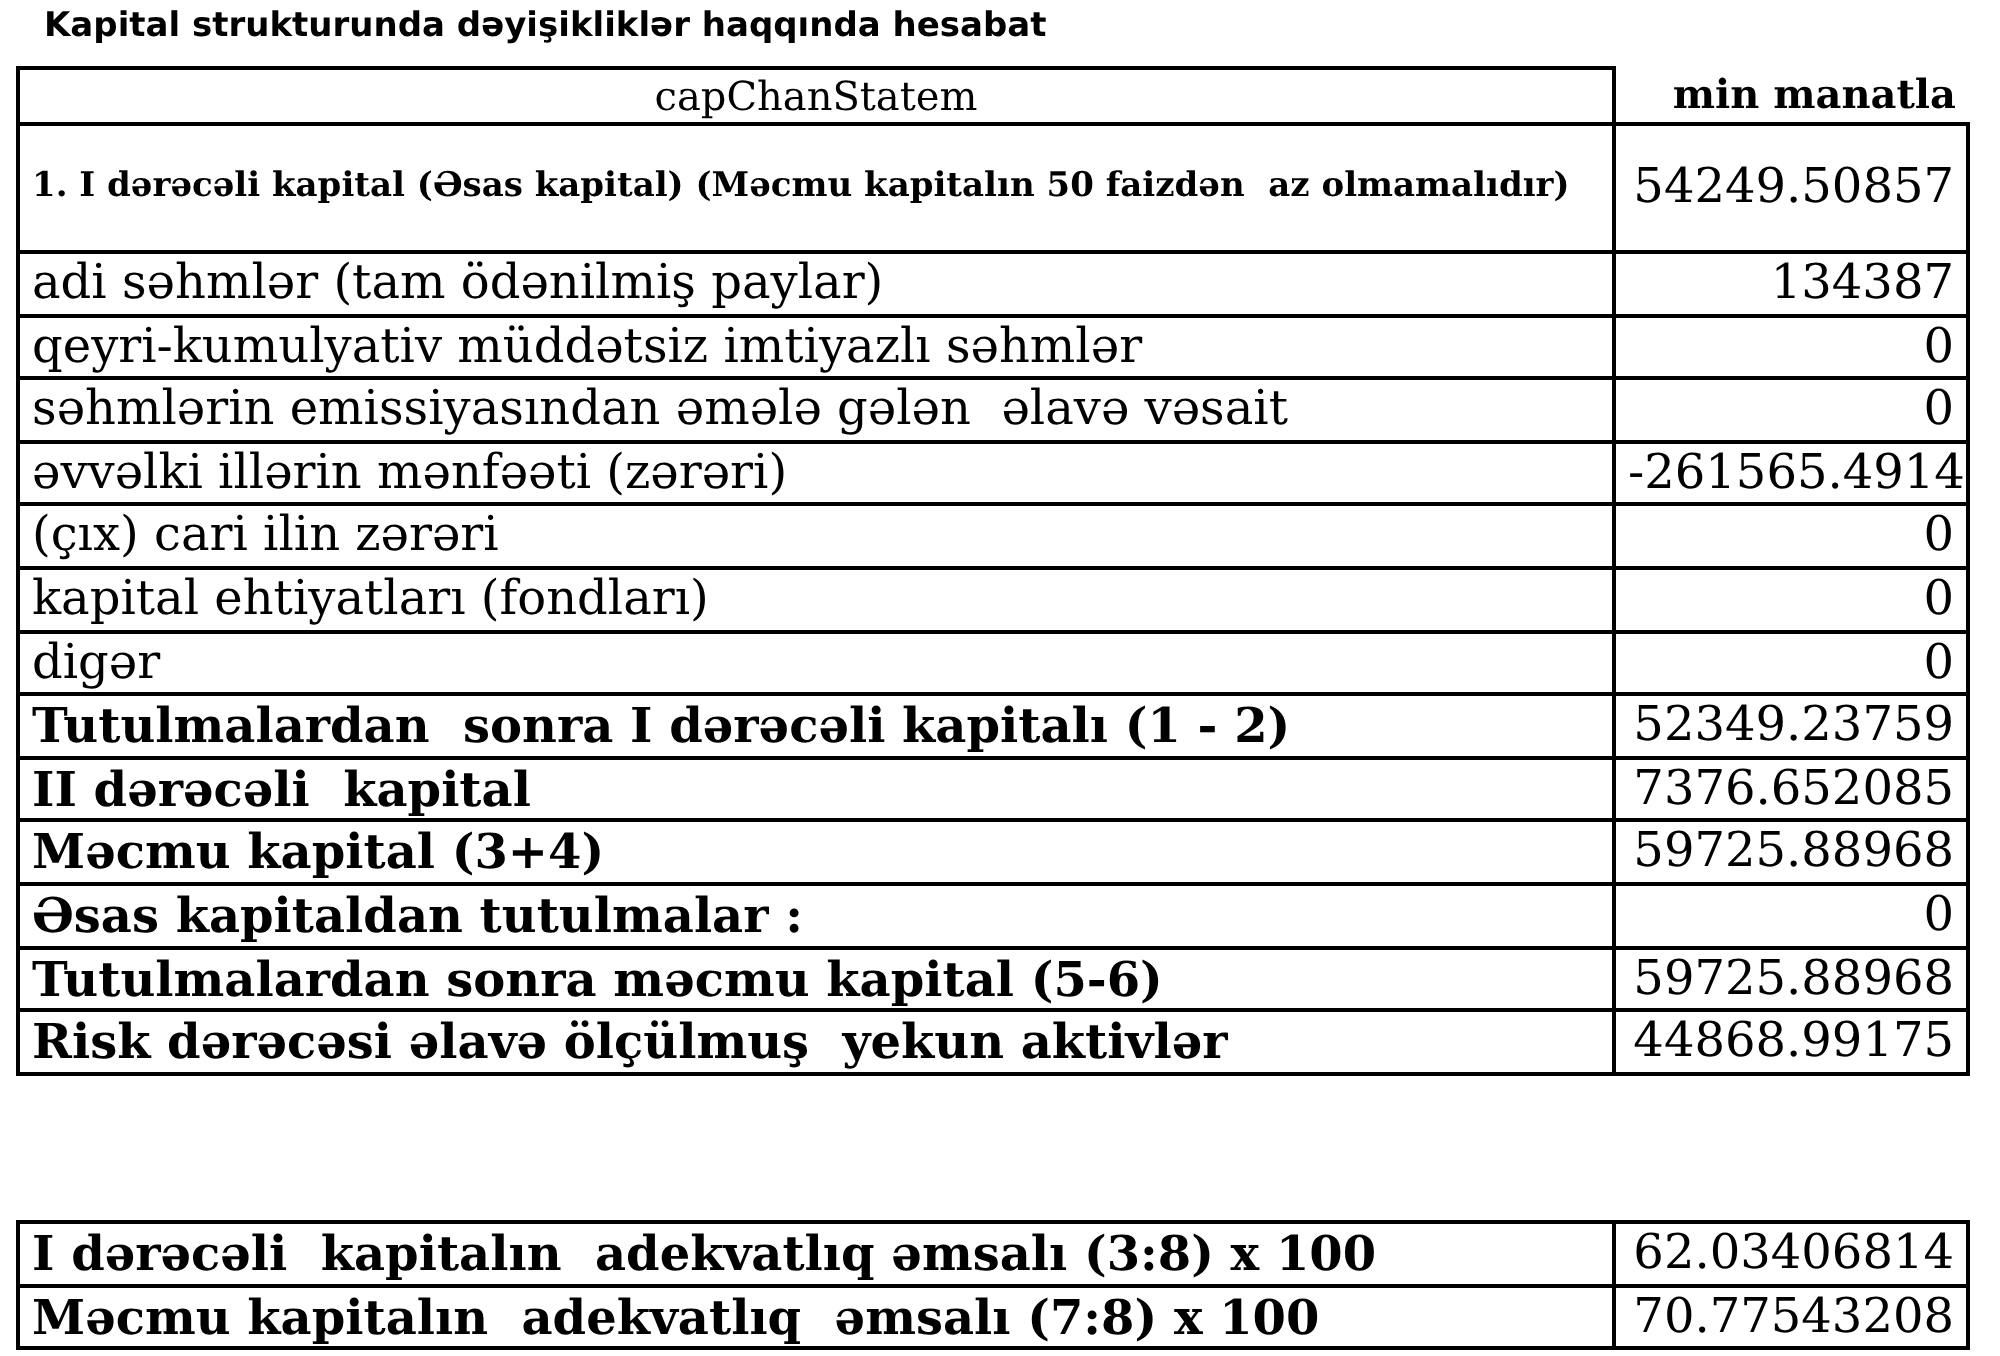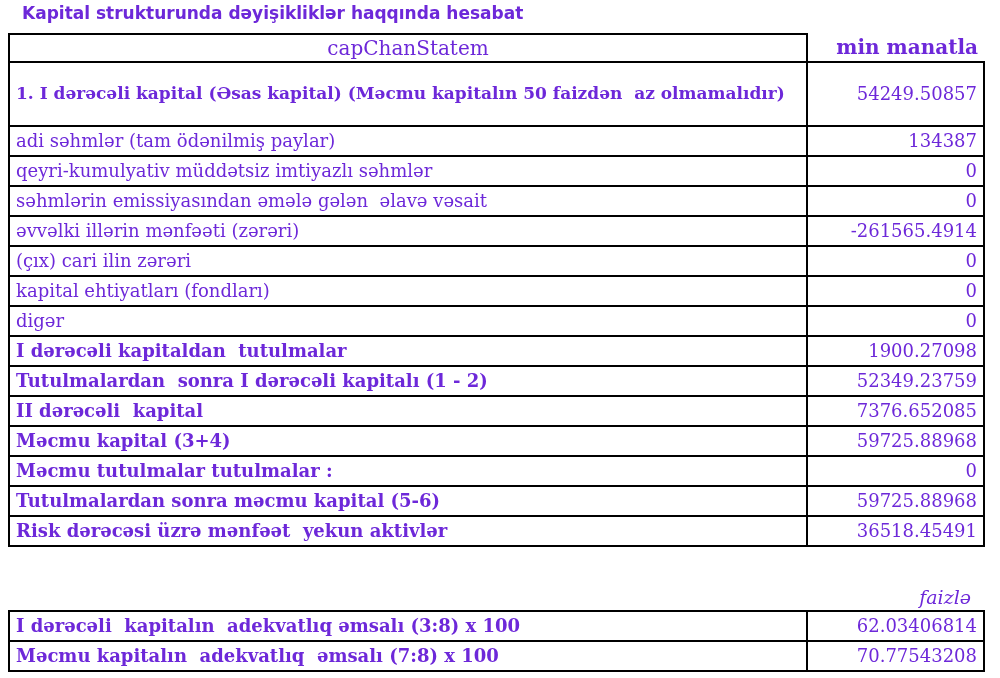--- a/index.html
+++ b/index.html
@@ -3,21 +3,21 @@
 <meta charset="utf-8">
 <style>
   * { box-sizing: border-box; }
   html, body { margin: 0; padding: 0; background: #ffffff; }
   .page {
     position: relative;
     width: 984px;
     height: 678px;
     background: #ffffff;
     font-family: "DejaVu Serif", serif;
-    color: #6d28d9;
+    color: #000000;
   }
   .title {
     position: absolute;
     left: 22px;
     top: 3px;
     font-family: "DejaVu Sans", sans-serif;
     font-weight: bold;
     font-size: 17px;
     white-space: pre;
   }
@@ -26,21 +26,21 @@
     left: 8px;
     width: 975px;
     border-collapse: collapse;
     table-layout: fixed;
   }
   table.main { top: 33px; }
   table.ratio { top: 610px; }
   td {
     border: 2px solid #000000;
     font-family: "DejaVu Serif", serif;
-    font-size: 18px;
+    font-size: 24px;
     padding: 1px 6px;
     overflow: hidden;
     white-space: pre-wrap;
     line-height: 1.15;
   }
   td.label { text-align: left; }
   td.value { text-align: right; }
   tr.hrow { height: 28px; margin-left: 48px; }
   tr.tall { height: 64px; margin-top: 36px; }
   tr.r { height: 30px; }
@@ -114,51 +114,46 @@
       </tr>
       <tr class="r">
         <td class="label">kapital ehtiyatları (fondları)</td>
         <td class="value">0</td>
       </tr>
       <tr class="r">
         <td class="label">digər</td>
         <td class="value">0</td>
       </tr>
       <tr class="r bold">
-        <td class="label">I dərəcəli kapitaldan  tutulmalar</td>
-        <td class="value">1900.27098</td>
-      </tr>
-      <tr class="r bold">
         <td class="label">Tutulmalardan  sonra I dərəcəli kapitalı (1 - 2)</td>
         <td class="value">52349.23759</td>
       </tr>
       <tr class="r bold">
         <td class="label">II dərəcəli  kapital</td>
         <td class="value">7376.652085</td>
       </tr>
       <tr class="r bold">
         <td class="label">Məcmu kapital (3+4)</td>
         <td class="value">59725.88968</td>
       </tr>
       <tr class="r bold">
-        <td class="label">Məcmu tutulmalar tutulmalar :</td>
+        <td class="label">Əsas kapitaldan tutulmalar :</td>
         <td class="value">0</td>
       </tr>
       <tr class="r bold">
         <td class="label">Tutulmalardan sonra məcmu kapital (5-6)</td>
         <td class="value">59725.88968</td>
       </tr>
       <tr class="r bold">
-        <td class="label">Risk dərəcəsi üzrə mənfəət  yekun aktivlər</td>
-        <td class="value">36518.45491</td>
+        <td class="label">Risk dərəcəsi əlavə ölçülmuş  yekun aktivlər</td>
+        <td class="value">44868.99175</td>
       </tr>
     </tbody>
   </table>
 
-  <div class="percent-note">faizlə</div>
 
   <table class="report ratio">
     <colgroup>
       <col style="width:798px">
       <col style="width:177px">
     </colgroup>
     <tbody>
       <tr class="r2 bold">
         <td class="label">I dərəcəli  kapitalın  adekvatlıq əmsalı (3:8) x 100</td>
         <td class="value">62.03406814</td>

